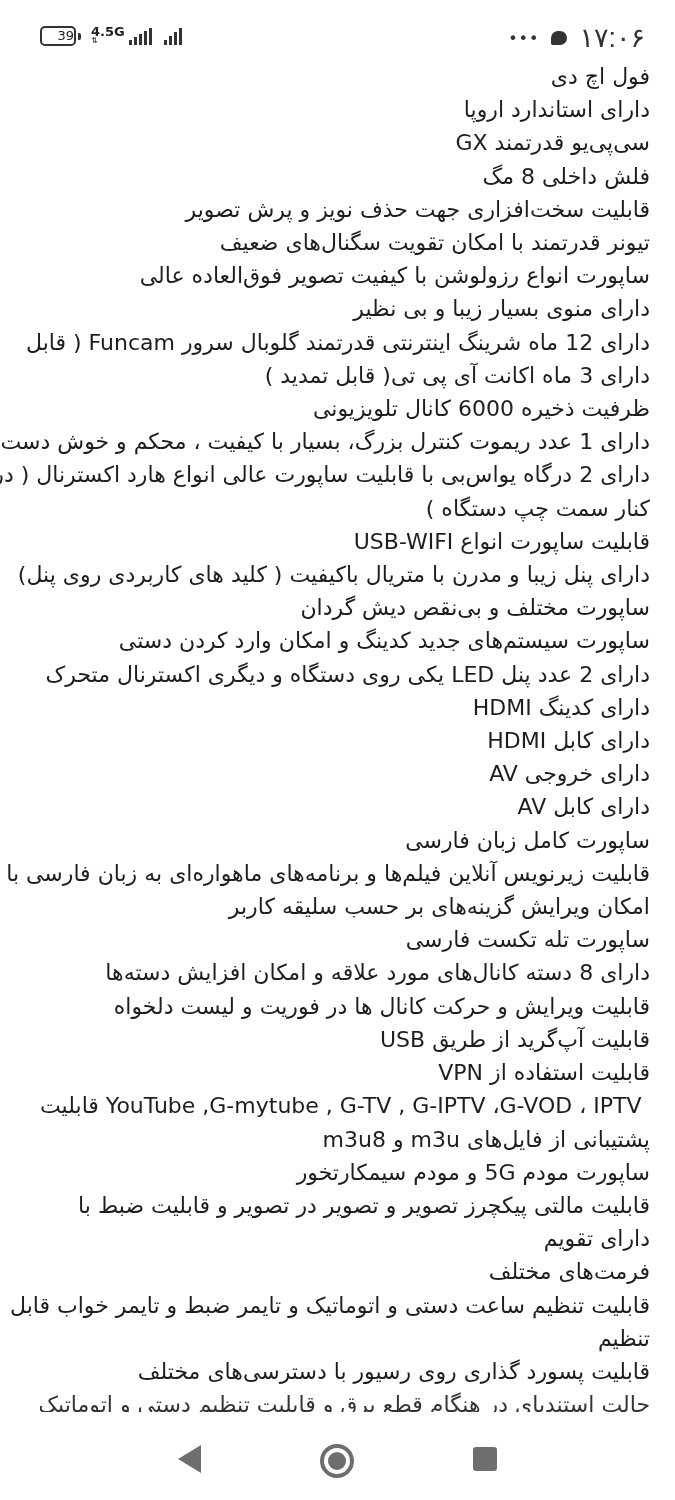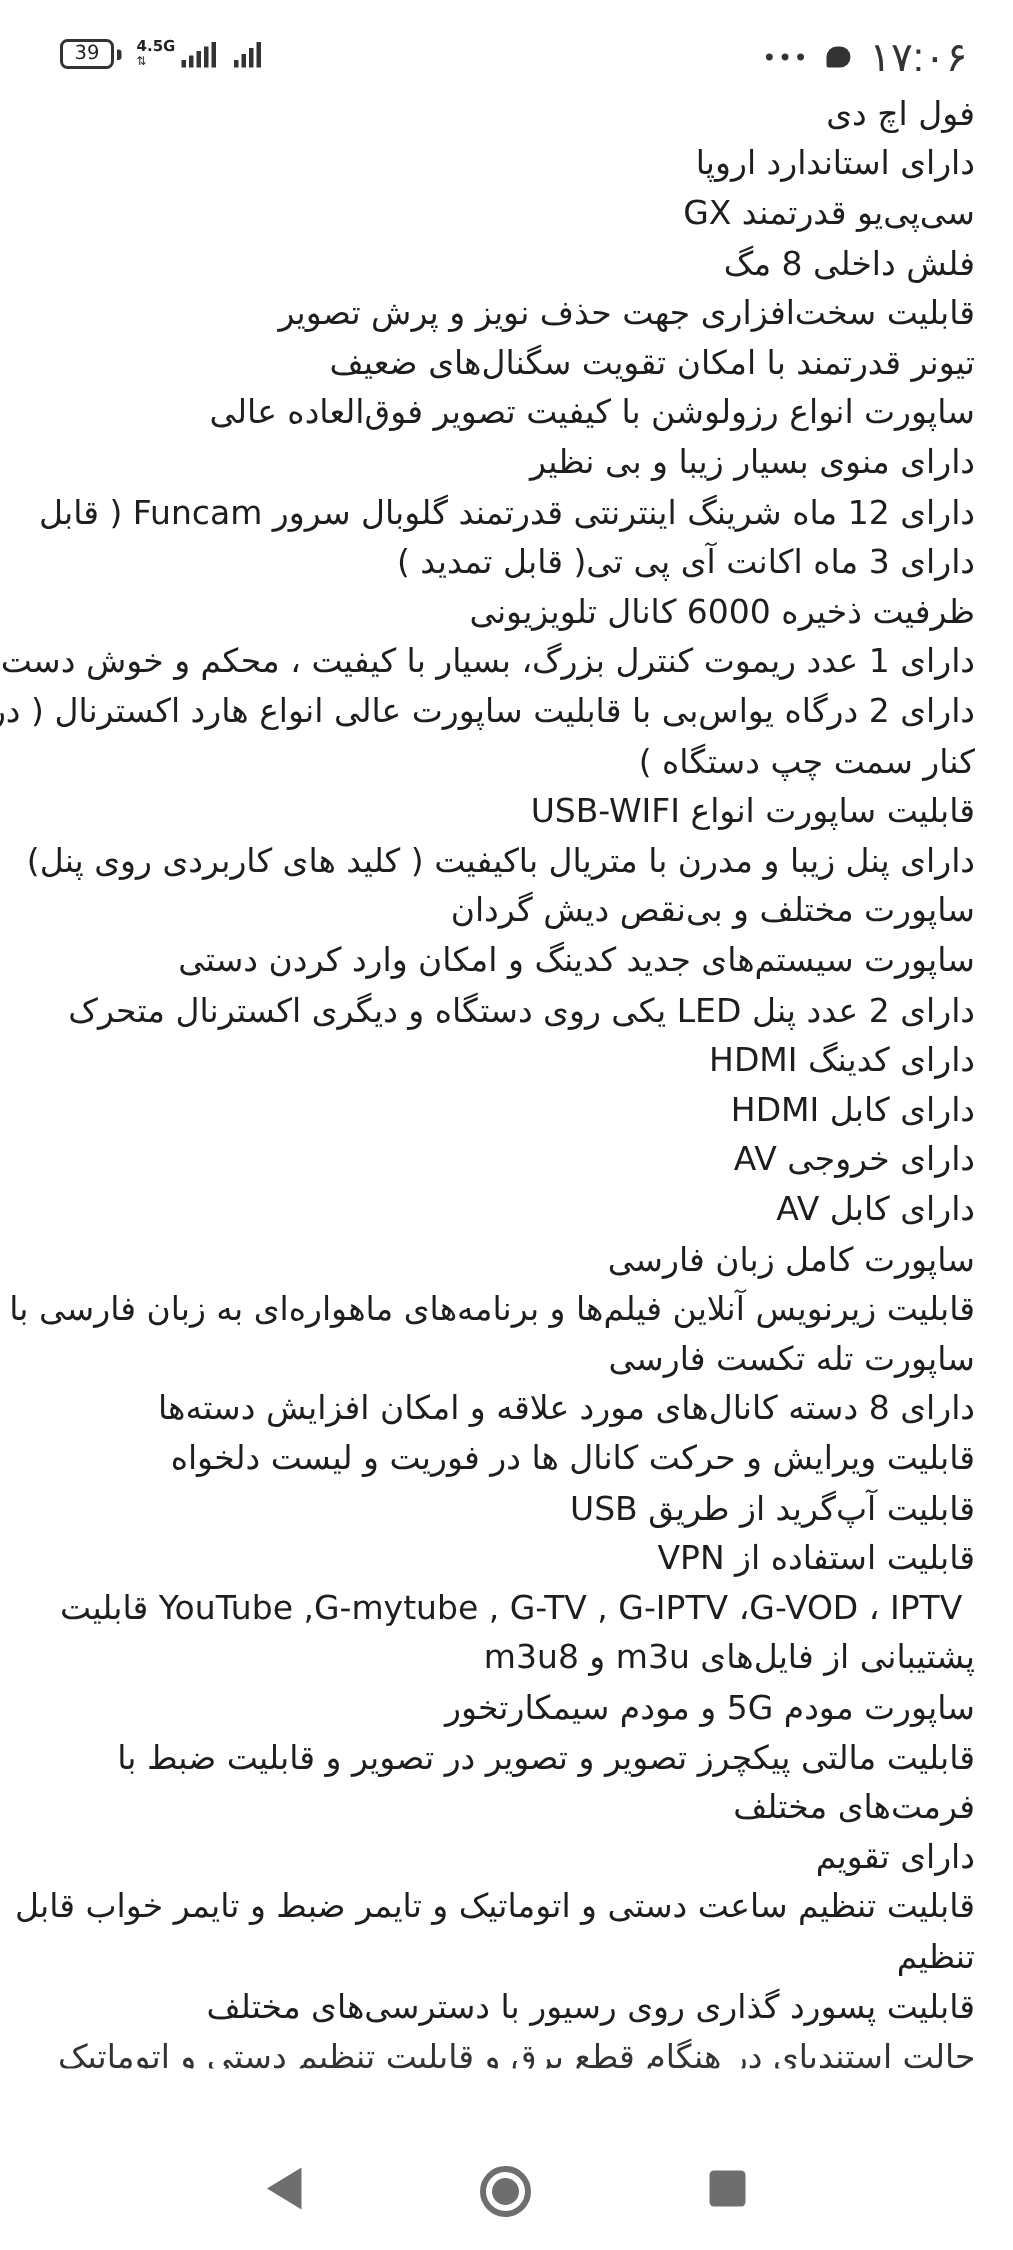--- a/index.html
+++ b/index.html
@@ -31,41 +31,41 @@
       align-items: center;
       gap: 4px;
     }
     .battery {
       width: 32px;
       height: 16px;
       border: 2px solid #333;
       border-radius: 5px;
       font-size: 13px;
       line-height: 16px;
-      text-align: center;
+      text-align: right;
       box-sizing: content-box;
       color: #222;
       position: relative;
     }
     .battery-tip {
       width: 3px;
       height: 7px;
       background: #333;
       border-radius: 0 2px 2px 0;
       margin-left: -2px;
     }
     .net-label {
       display: flex;
       flex-direction: column;
       align-items: flex-start;
       margin-left: 6px;
       line-height: 9px;
     }
     .net-label .gen {
-      font-size: 10px;
+      font-size: 13px;
       font-weight: bold;
       color: #222;
     }
     .net-label .arrows {
       font-size: 8px;
       color: #222;
     }
     .signal {
       display: flex;
       align-items: flex-end;
@@ -229,31 +229,32 @@
   <span class="line">دارای پنل زیبا و مدرن با متریال باکیفیت ( کلید های کاربردی روی پنل)</span>
   <span class="line">ساپورت مختلف و بی‌نقص دیش گردان</span>
   <span class="line">ساپورت سیستم‌های جدید کدینگ و امکان وارد کردن دستی</span>
   <span class="line">دارای 2 عدد پنل LED یکی روی دستگاه و دیگری اکسترنال متحرک</span>
   <span class="line">دارای کدینگ HDMI</span>
   <span class="line">دارای کابل  HDMI</span>
   <span class="line">دارای خروجی AV</span>
   <span class="line">دارای کابل AV</span>
   <span class="line">ساپورت کامل زبان فارسی</span>
   <span class="line">قابلیت زیرنویس آنلاین فیلم‌ها و برنامه‌های ماهواره‌ای به زبان فارسی با</span>
+  <span class="line">امکان ویرایش گزینه‌های بر حسب سلیقه کاربر</span>
   <span class="line">ساپورت تله تکست فارسی</span>
   <span class="line">دارای 8 دسته کانال‌های مورد علاقه و امکان افزایش دسته‌ها</span>
   <span class="line">قابلیت ویرایش و حرکت کانال ها در فوریت و لیست دلخواه</span>
   <span class="line">قابلیت آپ‌گرید از طریق USB</span>
   <span class="line">قابلیت استفاده از VPN</span>
   <span class="line" style="direction:ltr;text-align:left">قابلیت YouTube ,G-mytube , G-TV , G-IPTV ،G-VOD ، IPTV</span>
   <span class="line">پشتیبانی از فایل‌های m3u و m3u8</span>
   <span class="line">ساپورت مودم 5G و مودم سیمکارتخور</span>
   <span class="line">قابلیت مالتی پیکچرز تصویر و تصویر در تصویر و قابلیت ضبط با</span>
+  <span class="line">دارای تقویم</span>
   <span class="line">فرمت‌های مختلف</span>
-  <span class="line">دارای تقویم</span>
   <span class="line">قابلیت تنظیم ساعت دستی و اتوماتیک و تایمر ضبط و تایمر خواب قابل</span>
   <span class="line">تنظیم</span>
   <span class="line">قابلیت پسورد گذاری روی رسیور با دسترسی‌های مختلف</span>
   <span class="line clip-bottom">حالت استندبای در هنگام قطع برق و قابلیت تنظیم دستی و اتوماتیک</span>
 </div>
 
 <div class="nav-bar">
   <div class="nav-back"></div>
   <div class="nav-home"></div>
   <div class="nav-recents"></div>

